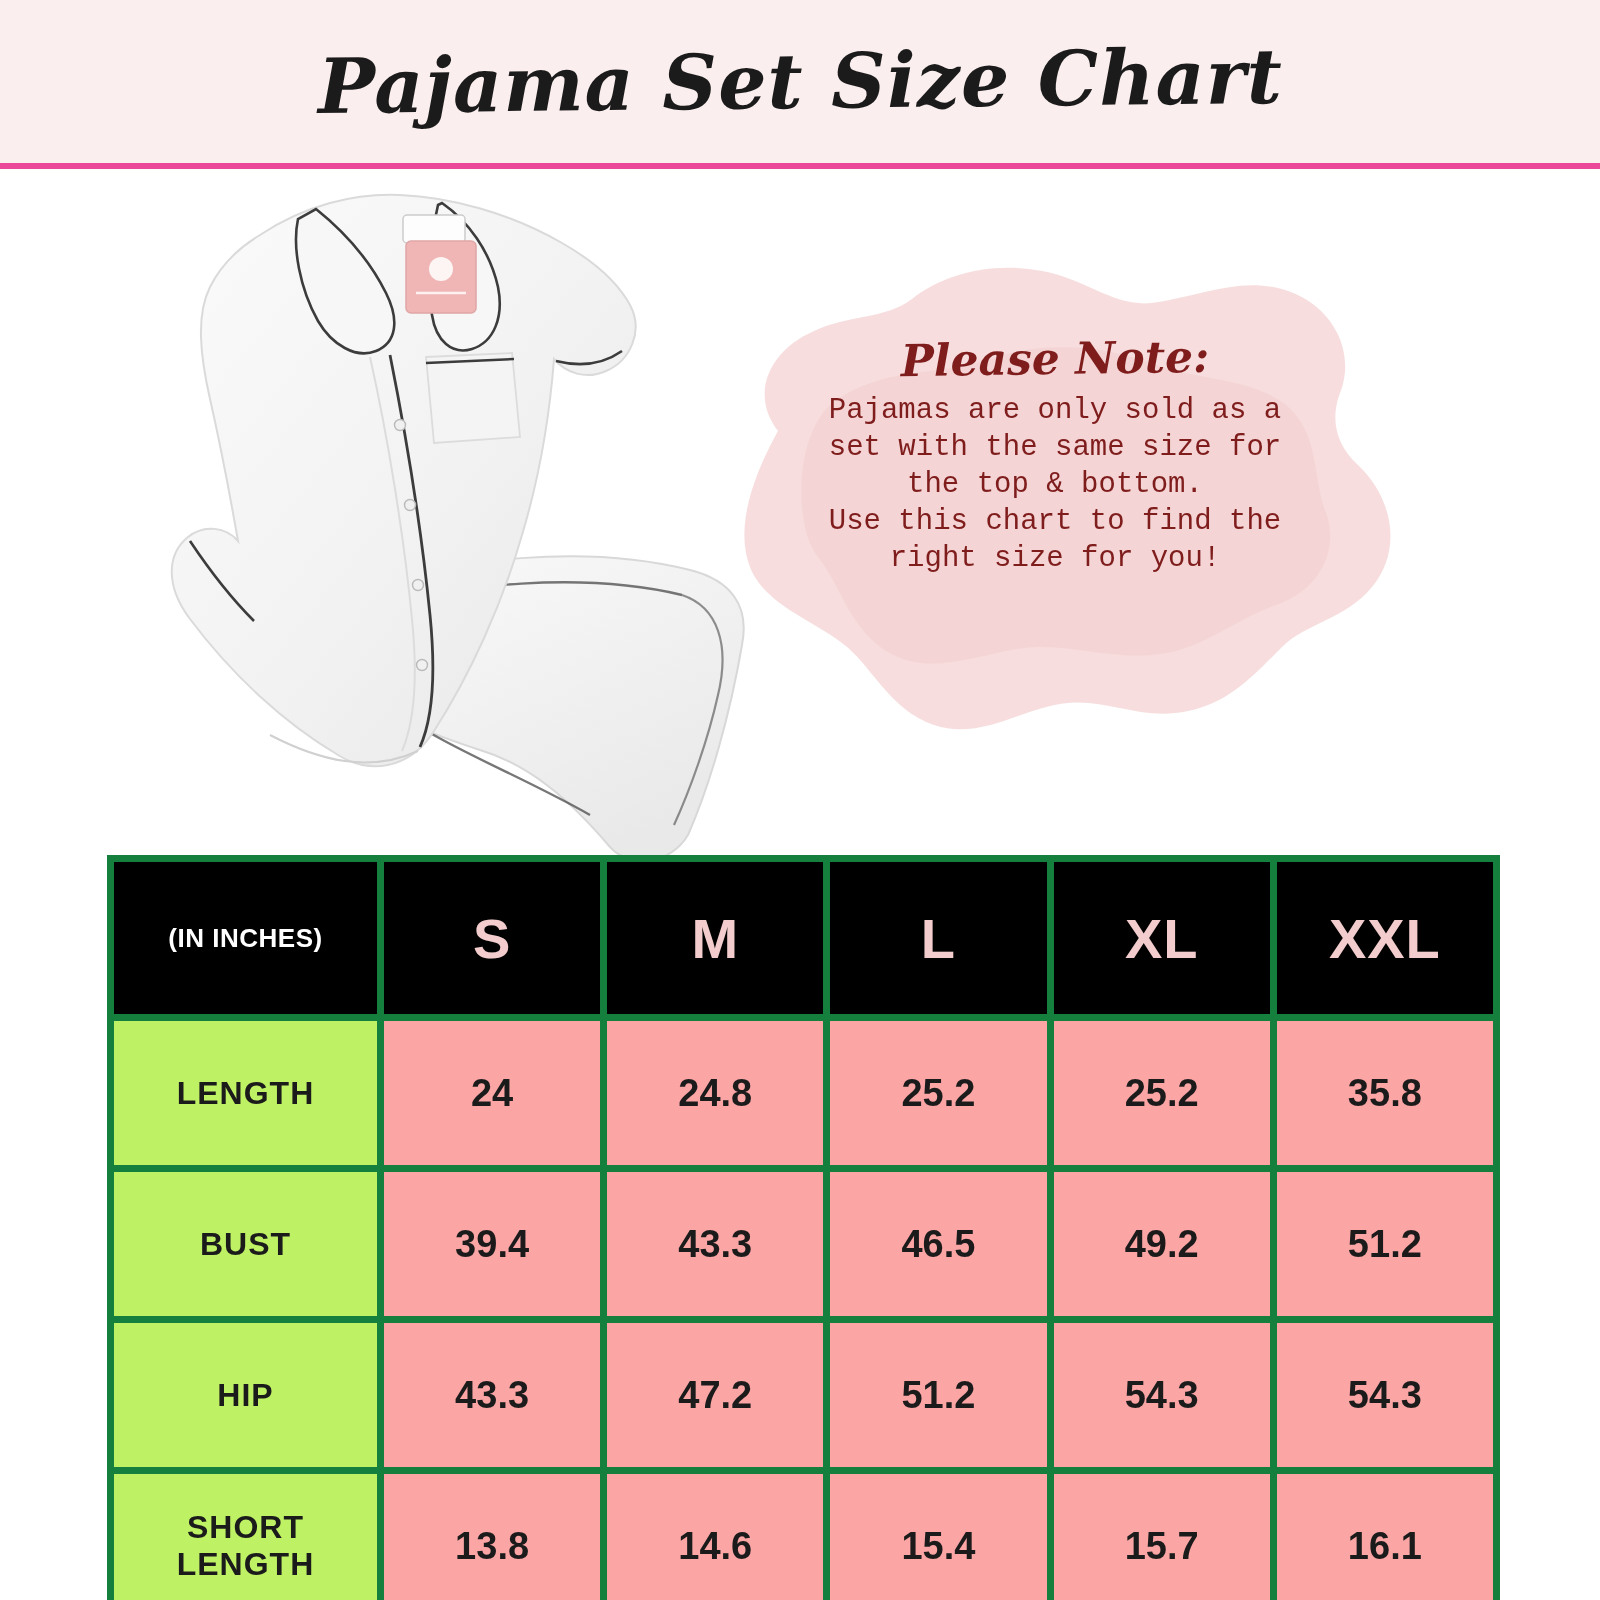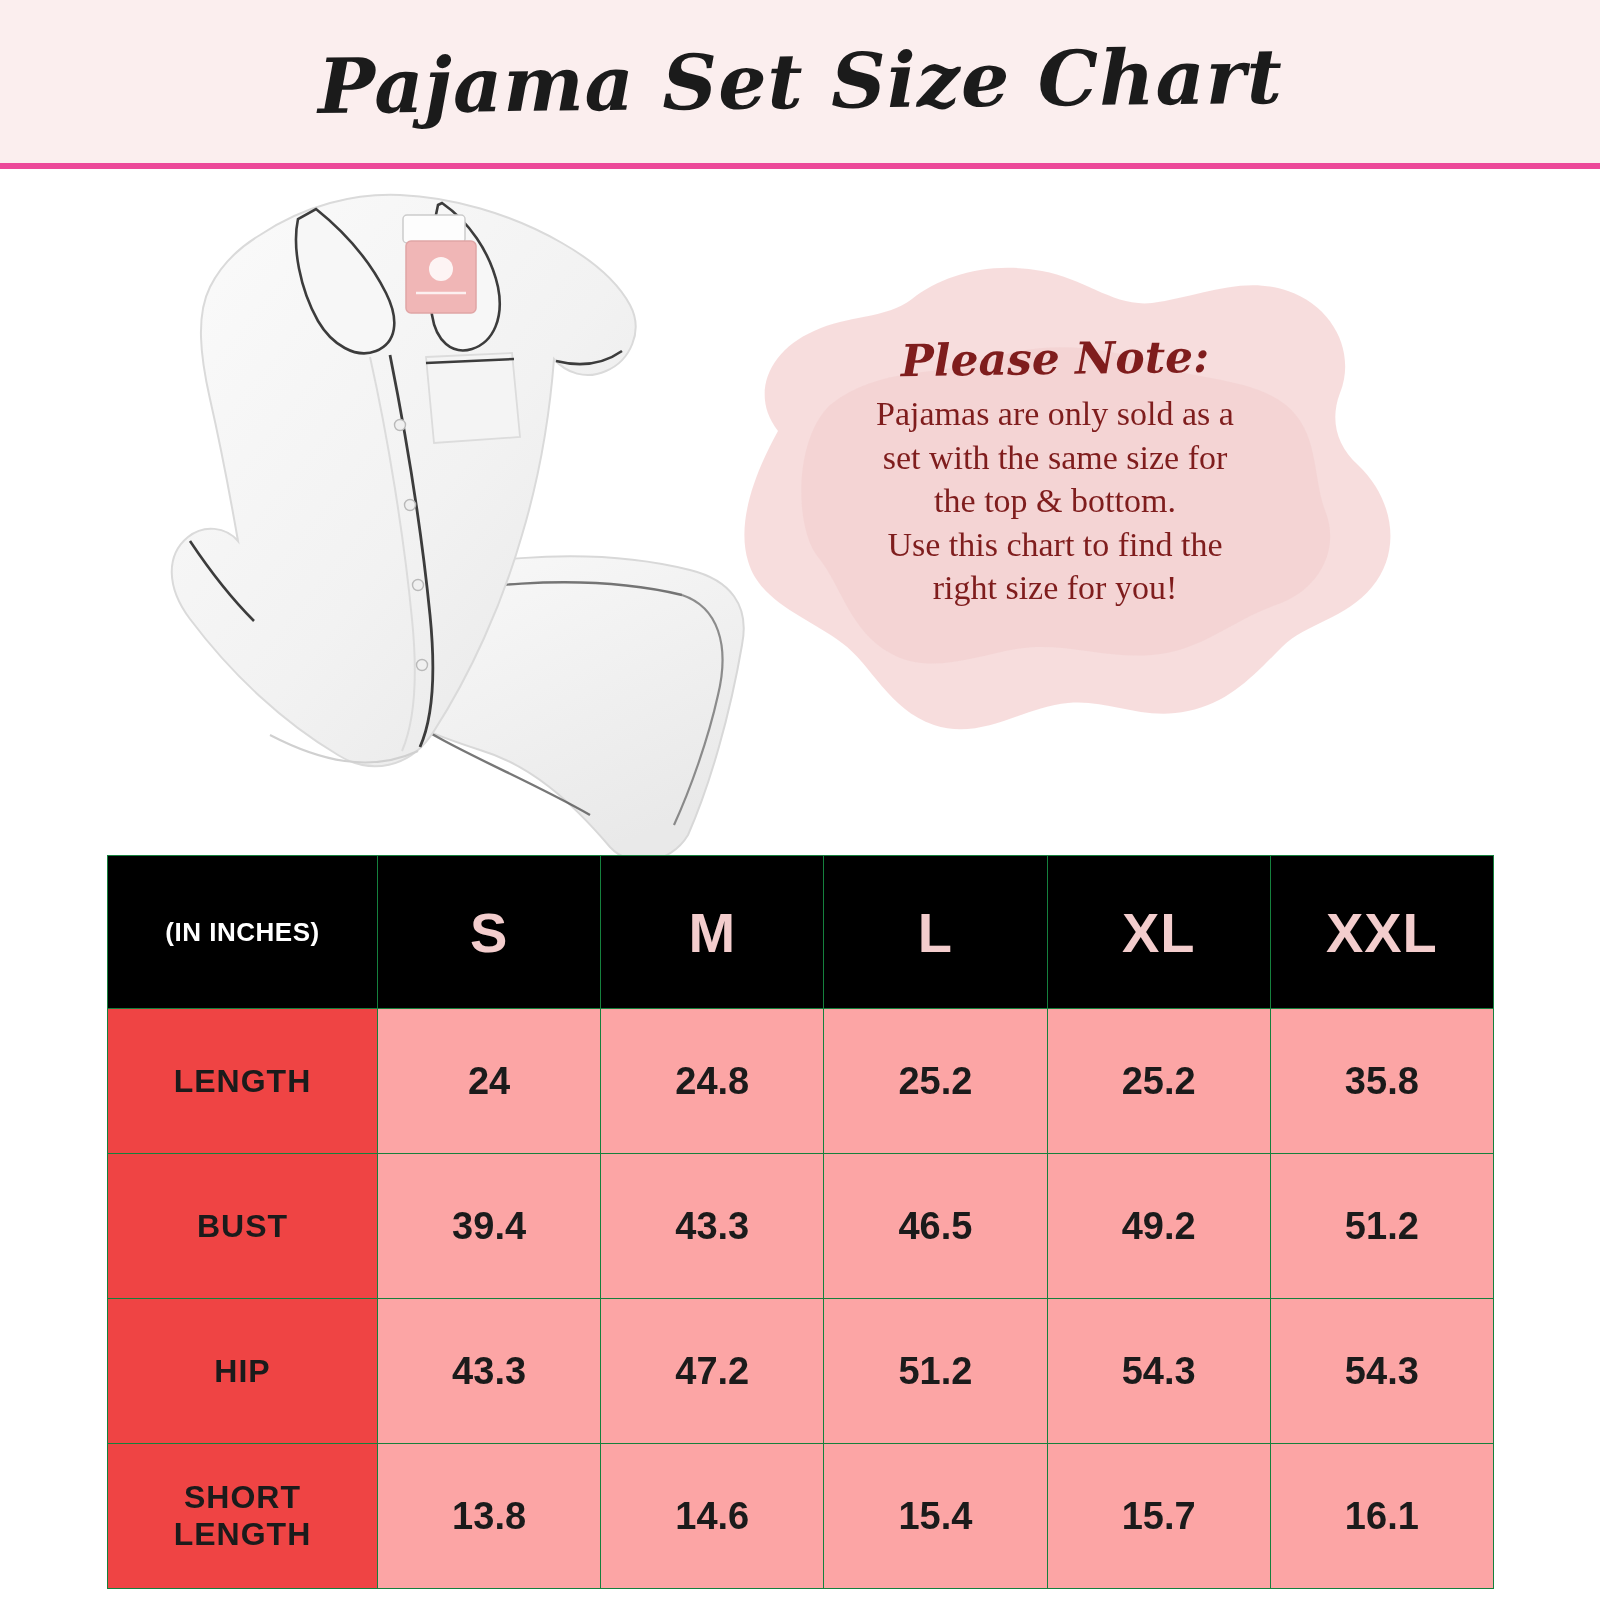--- a/index.html
+++ b/index.html
@@ -76,22 +76,22 @@
   }
   .note-head {
     font-family: "DejaVu Serif", serif;
     font-style: italic;
     font-weight: bold;
     font-size: 44px;
     margin-bottom: 8px;
     transform: rotate(-0.8deg);
   }
   .note-body {
-    font-family: Liberation Serif, serif;
-    font-size: 34px;
+    font-family: Liberation Mono, monospace;
+    font-size: 29px;
     line-height: 1.28;
     font-weight: 300;
   }
 
   
   .table-wrap {
     position: absolute;
     left: 107px;
     top: 855px;
     width: 1386px;
@@ -99,21 +99,21 @@
   table.size-chart {
     border-collapse: collapse;
     width: 100%;
     table-layout: fixed;
   }
   table.size-chart col.c-label { width: 270px; }
   table.size-chart col.c-size  { width: 223.2px; }
 
   table.size-chart th,
   table.size-chart td {
-    border: 1px solid #15803d;
+    border: 7px solid #15803d;
     text-align: center;
     vertical-align: middle;
   }
 
   thead th {
     background: #000000;
     border: 1px solid #000000;
     height: 150px;
   }
   .th-units {
@@ -130,21 +130,21 @@
   }
 
   tbody td {
     height: 142px;
     font-size: 38px;
     font-weight: bold;
     color: #1b1b1b;
     background: #fca5a5;
   }
   tbody td.row-label {
-    background: #ef4444;
+    background: #bef264;
     font-size: 32px;
     font-weight: bold;
     letter-spacing: 1px;
     line-height: 1.15;
     color: #1b1b1b;
   }
 </style>
 </head>
 <body>
 

